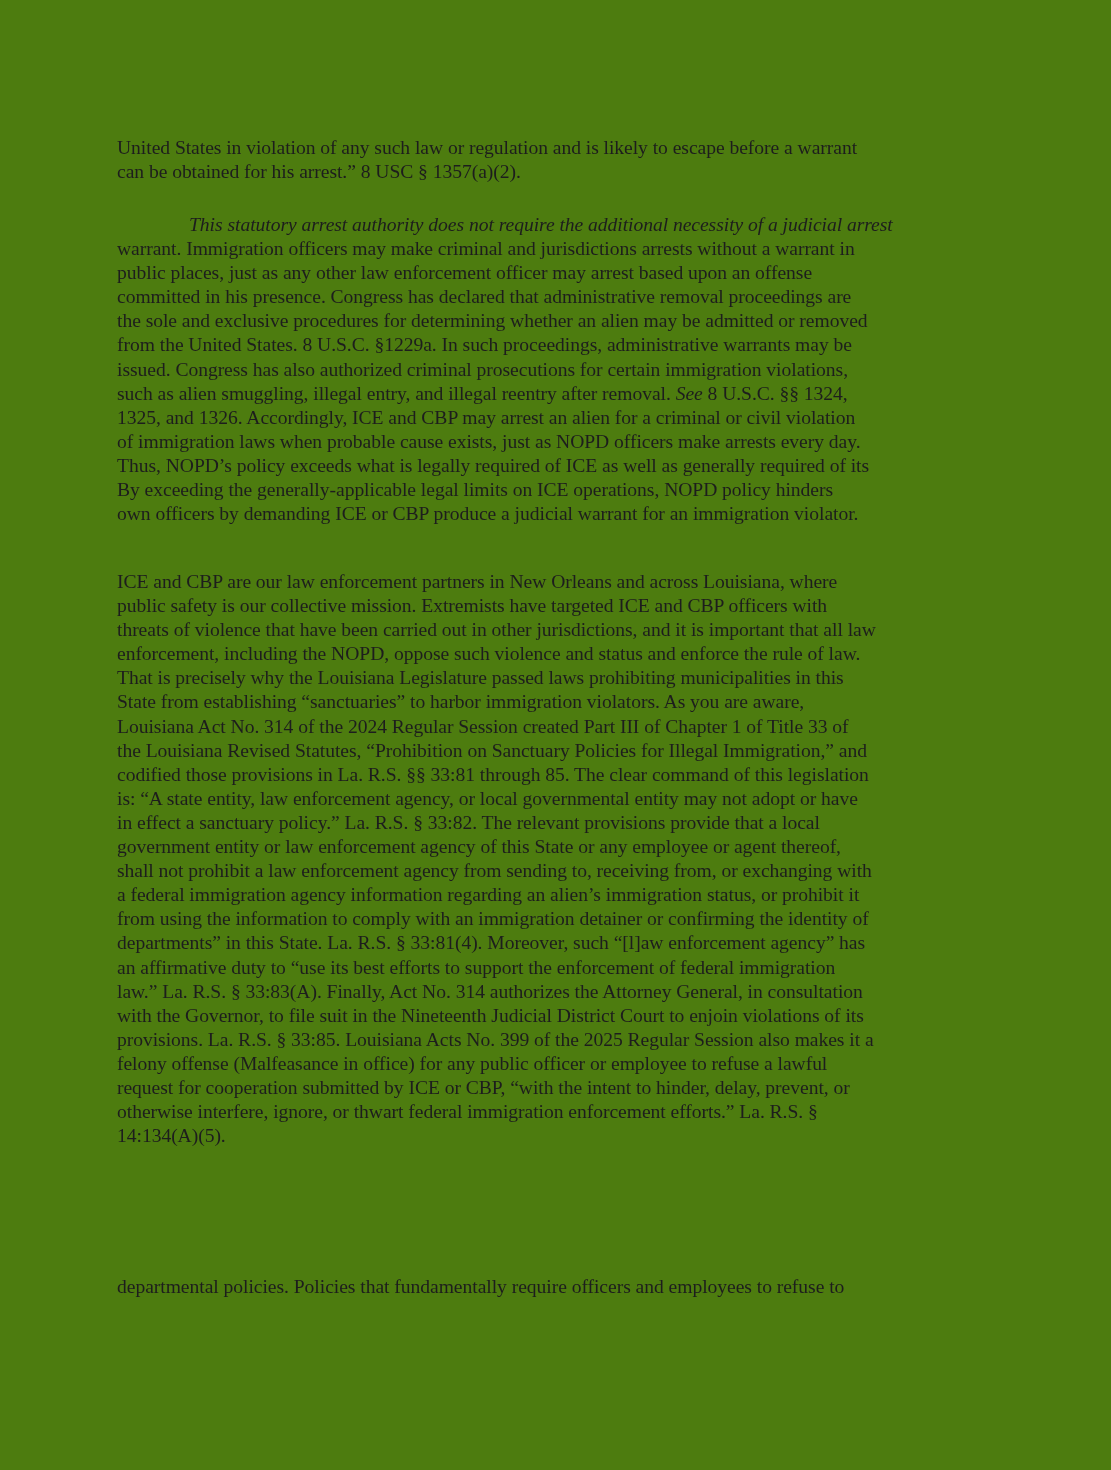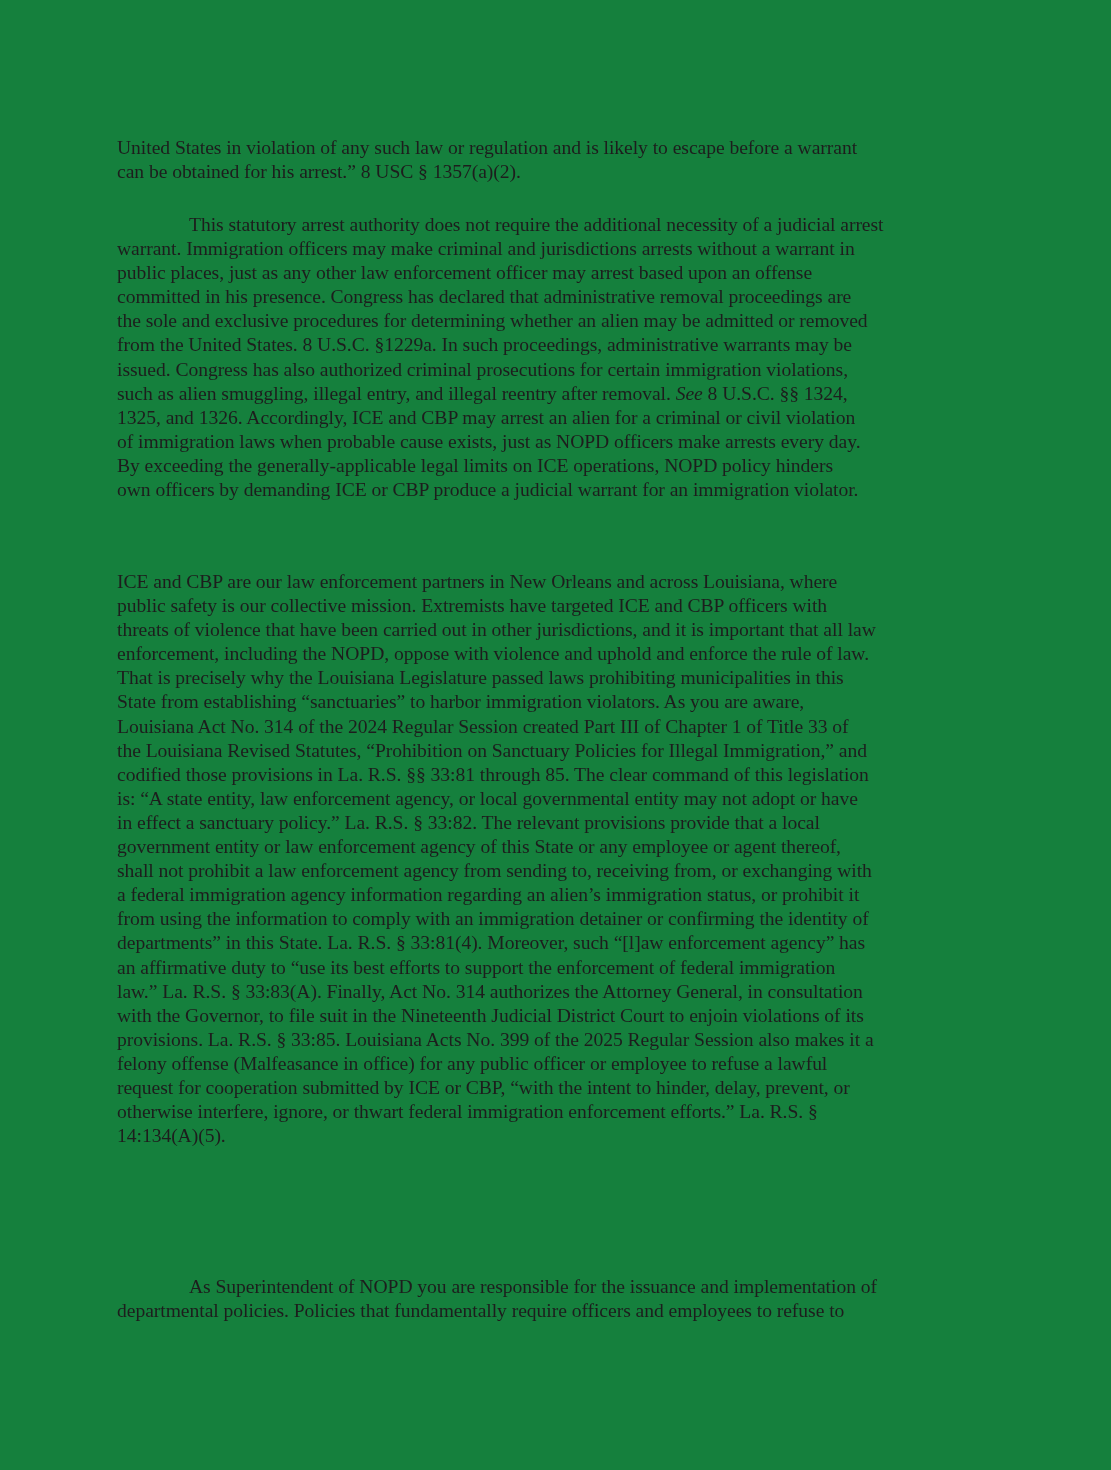--- a/index.html
+++ b/index.html
@@ -1,28 +1,28 @@
 <!DOCTYPE html>
 <html><head>
 <meta charset="utf-8">
 <style>
   html, body { margin: 0; padding: 0; background: #ffffff; }
   body { width: 1111px; height: 1470px; position: relative; overflow: hidden; }
   .page {
     position: absolute; left: 0; top: 0; width: 1111px; height: 1470px;
-    background: #15803d;
+    background: #4d7c0f;
   }
   .text {
     position: absolute; left: 117px; width: 900px;
     font-family: "Liberation Serif", serif;
     font-size: 19.6px; line-height: 24.1px; color: #1d1d1d;
     letter-spacing: -0.05px;
   }
   .line { display: block; white-space: nowrap; }
-  .indent { padding-left: 72px; }
+  .indent { padding-left: 72px; font-style: italic; }
   em { font-style: italic; }
 </style>
 </head>
 <body>
 
 <div class="page">
 
   <div class="text" style="top:136px;">
     <span class="line">United States in violation of any such law or regulation and is likely to escape before a warrant</span>
     <span class="line">can be obtained for his arrest.” 8 USC § 1357(a)(2).</span>
@@ -32,29 +32,30 @@
     <span class="line indent">This statutory arrest authority does not require the additional necessity of a judicial arrest</span>
     <span class="line">warrant.  Immigration officers may make criminal and jurisdictions arrests without a warrant in</span>
     <span class="line">public places, just as any other law enforcement officer may arrest based upon an offense</span>
     <span class="line">committed in his presence.  Congress has declared that administrative removal proceedings are</span>
     <span class="line">the sole and exclusive procedures for determining whether an alien may be admitted or removed</span>
     <span class="line">from the United States.  8 U.S.C. §1229a.  In such proceedings, administrative warrants may be</span>
     <span class="line">issued.  Congress has also authorized criminal prosecutions for certain immigration violations,</span>
     <span class="line"><span>such as alien smuggling, illegal entry, and illegal reentry after removal.  </span><em>See</em><span> 8 U.S.C. §§ 1324,</span></span>
     <span class="line">1325, and 1326.  Accordingly, ICE and CBP may arrest an alien for a criminal or civil violation</span>
     <span class="line">of immigration laws when probable cause exists, just as NOPD officers make arrests every day.</span>
+    <span class="line">Thus, NOPD’s policy exceeds what is legally required of ICE as well as generally required of its</span>
     <span class="line">By exceeding the generally-applicable legal limits on ICE operations, NOPD policy hinders</span>
     <span class="line">own officers by demanding ICE or CBP produce a judicial warrant for an immigration violator.</span>
   </div>
 
   <div class="text" style="top:570px;">
     <span class="line">ICE and CBP are our law enforcement partners in New Orleans and across Louisiana, where</span>
     <span class="line">public safety is our collective mission.  Extremists have targeted ICE and CBP officers with</span>
     <span class="line">threats of violence that have been carried out in other jurisdictions, and it is important that all law</span>
-    <span class="line">enforcement, including the NOPD, oppose with violence and uphold and enforce the rule of law.</span>
+    <span class="line">enforcement, including the NOPD, oppose such violence and status and enforce the rule of law.</span>
     <span class="line">That is precisely why the Louisiana Legislature passed laws prohibiting municipalities in this</span>
     <span class="line">State from establishing “sanctuaries” to harbor immigration violators.  As you are aware,</span>
     <span class="line">Louisiana Act No. 314 of the 2024 Regular Session created Part III of Chapter 1 of Title 33 of</span>
     <span class="line">the Louisiana Revised Statutes, “Prohibition on Sanctuary Policies for Illegal Immigration,” and</span>
     <span class="line">codified those provisions in La. R.S. §§ 33:81 through 85.  The clear command of this legislation</span>
     <span class="line">is: “A state entity, law enforcement agency, or local governmental entity may not adopt or have</span>
     <span class="line">in effect a sanctuary policy.” La. R.S. § 33:82.  The relevant provisions provide that a local</span>
     <span class="line">government entity or law enforcement agency of this State or any employee or agent thereof,</span>
     <span class="line">shall not prohibit a law enforcement agency from sending to, receiving from, or exchanging with</span>
     <span class="line">a federal immigration agency information regarding an alien’s immigration status, or prohibit it</span>
@@ -64,17 +65,16 @@
     <span class="line">law.” La. R.S. § 33:83(A).  Finally, Act No. 314 authorizes the Attorney General, in consultation</span>
     <span class="line">with the Governor, to file suit in the Nineteenth Judicial District Court to enjoin violations of its</span>
     <span class="line">provisions. La. R.S. § 33:85. Louisiana Acts No. 399 of the 2025 Regular Session also makes it a</span>
     <span class="line">felony offense (Malfeasance in office) for any public officer or employee to refuse a lawful</span>
     <span class="line">request for cooperation submitted by ICE or CBP, “with the intent to hinder, delay, prevent, or</span>
     <span class="line">otherwise interfere, ignore, or thwart federal immigration enforcement efforts.”  La. R.S. §</span>
     <span class="line">14:134(A)(5).</span>
   </div>
 
   <div class="text" style="top:1275px;">
-    <span class="line indent">As Superintendent of NOPD you are responsible for the issuance and implementation of</span>
     <span class="line">departmental policies.  Policies that fundamentally require officers and employees to refuse to</span>
   </div>
 
 </div>
 
 </body></html>

